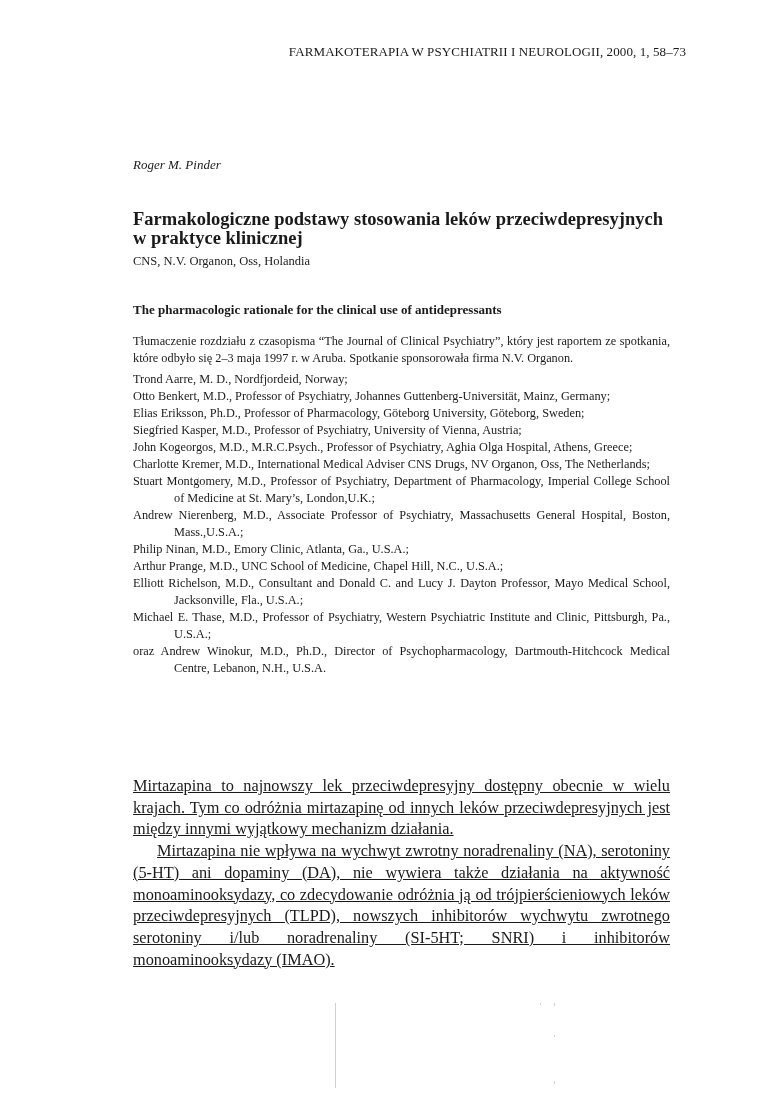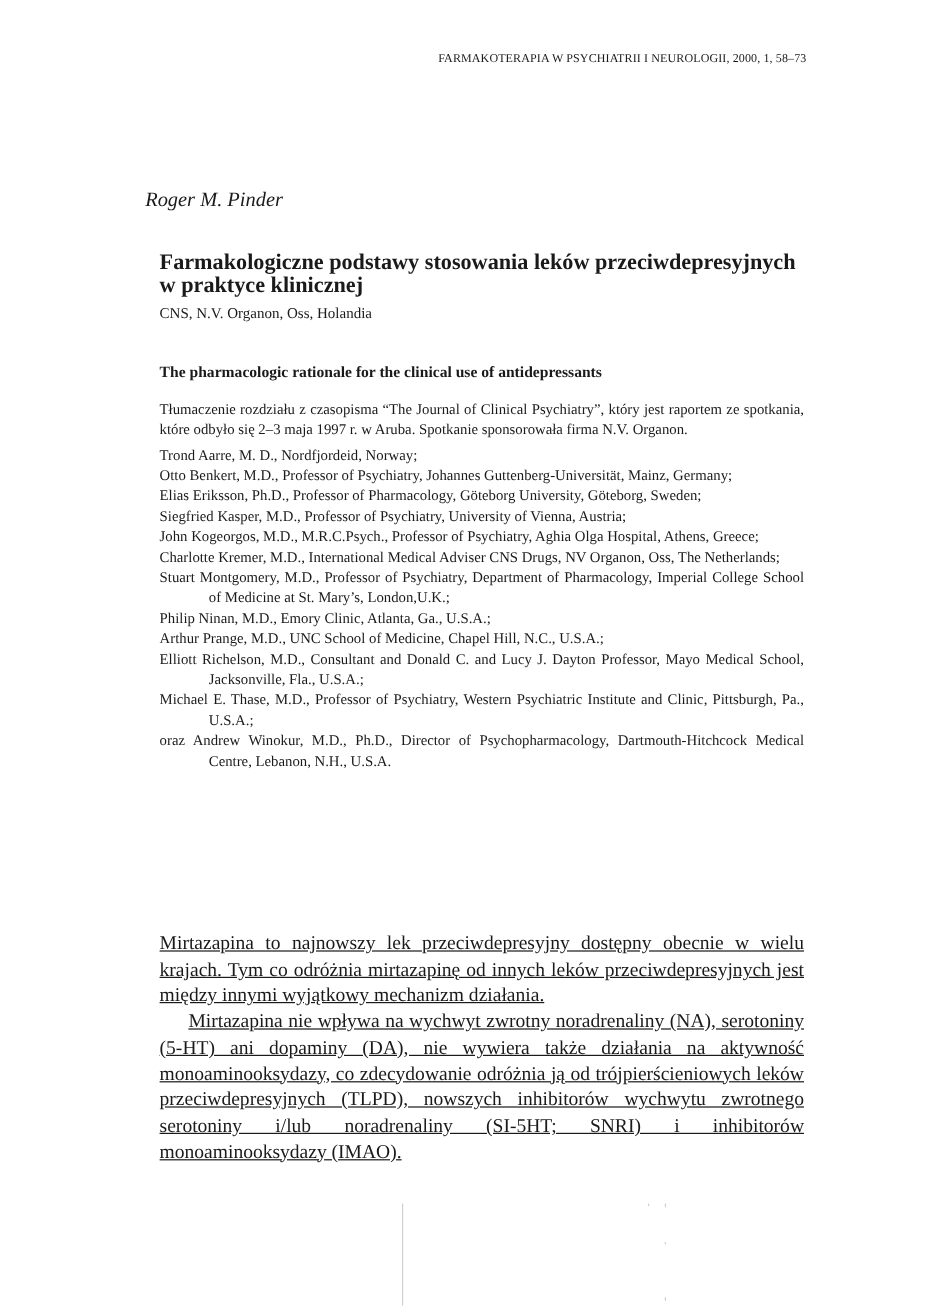--- a/index.html
+++ b/index.html
@@ -1,26 +1,26 @@
 <!DOCTYPE html>
 <html><head>
   <meta charset="utf-8">
   <style>
     html, body { margin: 0; padding: 0; background: #ffffff; }
     body {
       width: 774px; height: 1093px; position: relative; overflow: hidden;
       font-family: "Liberation Serif", "DejaVu Serif", serif; color: #1a1a1a;
     }
     .running-head {
-      position: absolute; top: 44px; right: 102px;
-      font-size: 10px; letter-spacing: 0.1px; white-space: nowrap;
+      position: absolute; top: 44px; right: 88px;
+      font-size: 13px; letter-spacing: 0.1px; white-space: nowrap;
     }
     .author {
-      position: absolute; top: 157px; left: 121px;
-      font-style: italic; font-size: 17px;
+      position: absolute; top: 157px; left: 133px;
+      font-style: italic; font-size: 13px;
     }
     .title {
       position: absolute; top: 210px; left: 133px; width: 540px;
       font-weight: bold; font-size: 18.5px; line-height: 19px; margin: 0;
     }
     .affil {
       position: absolute; top: 254px; left: 133px; font-size: 12.5px;
     }
     .en-title {
       position: absolute; top: 302px; left: 133px; font-weight: bold; font-size: 13px;
@@ -58,20 +58,21 @@
 <div class="front-block">
   <p class="note">Tłumaczenie rozdziału z czasopisma “The Journal of Clinical Psychiatry”, który jest raportem ze spotkania, które odbyło się 2–3 maja 1997 r. w Aruba. Spotkanie sponsorowała firma N.V. Organon.</p>
   <div>
     <p class="participant">Trond Aarre, M. D., Nordfjordeid, Norway;</p>
     <p class="participant">Otto Benkert, M.D., Professor of Psychiatry, Johannes Guttenberg-Universität, Mainz, Germany;</p>
     <p class="participant">Elias Eriksson, Ph.D., Professor of Pharmacology, Göteborg University, Göteborg, Sweden;</p>
     <p class="participant">Siegfried Kasper, M.D., Professor of Psychiatry, University of Vienna, Austria;</p>
     <p class="participant">John Kogeorgos, M.D., M.R.C.Psych., Professor of Psychiatry, Aghia Olga Hospital, Athens, Greece;</p>
     <p class="participant">Charlotte Kremer, M.D., International Medical Adviser CNS Drugs, NV Organon, Oss, The Netherlands;</p>
     <p class="participant">Stuart Montgomery, M.D., Professor of Psychiatry, Department of Pharmacology, Imperial College School of Medicine at St. Mary’s, London,U.K.;</p>
+    <p class="participant">Andrew Nierenberg, M.D., Associate Professor of Psychiatry, Massachusetts General Hospital, Boston, Mass.,U.S.A.;</p>
     <p class="participant">Philip Ninan, M.D., Emory Clinic, Atlanta, Ga., U.S.A.;</p>
     <p class="participant">Arthur Prange, M.D., UNC School of Medicine, Chapel Hill, N.C., U.S.A.;</p>
     <p class="participant">Elliott Richelson, M.D., Consultant and Donald C. and Lucy J. Dayton Professor, Mayo Medical School, Jacksonville, Fla., U.S.A.;</p>
     <p class="participant">Michael E. Thase, M.D., Professor of Psychiatry, Western Psychiatric Institute and Clinic, Pittsburgh, Pa., U.S.A.;</p>
     <p class="participant">oraz Andrew Winokur, M.D., Ph.D., Director of Psychopharmacology, Dartmouth-Hitchcock Medical Centre, Lebanon, N.H., U.S.A.</p>
   </div>
 </div>
 
 <div class="body-text">
   <p>Mirtazapina to najnowszy lek przeciwdepresyjny dostępny obecnie w wielu krajach. Tym co odróżnia mirtazapinę od innych leków przeciwdepresyjnych jest między innymi wyjątkowy mechanizm działania.</p>

